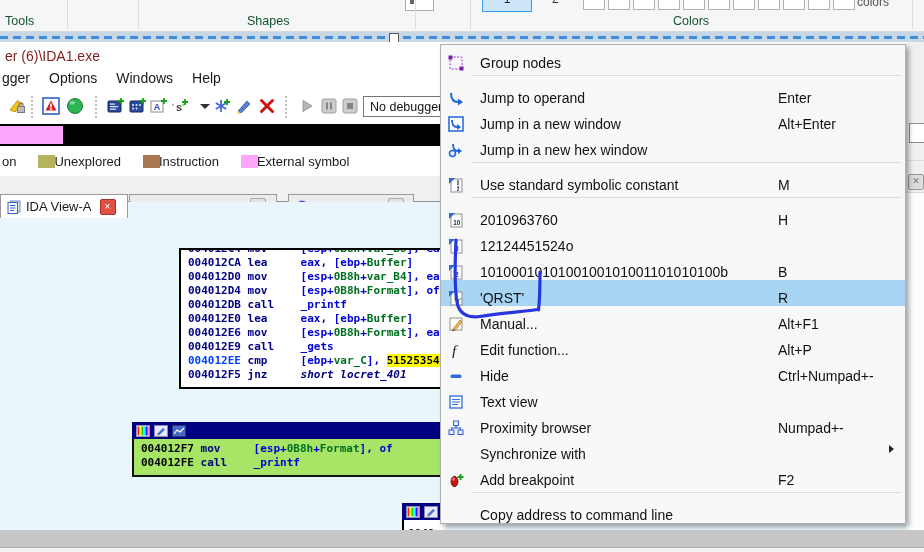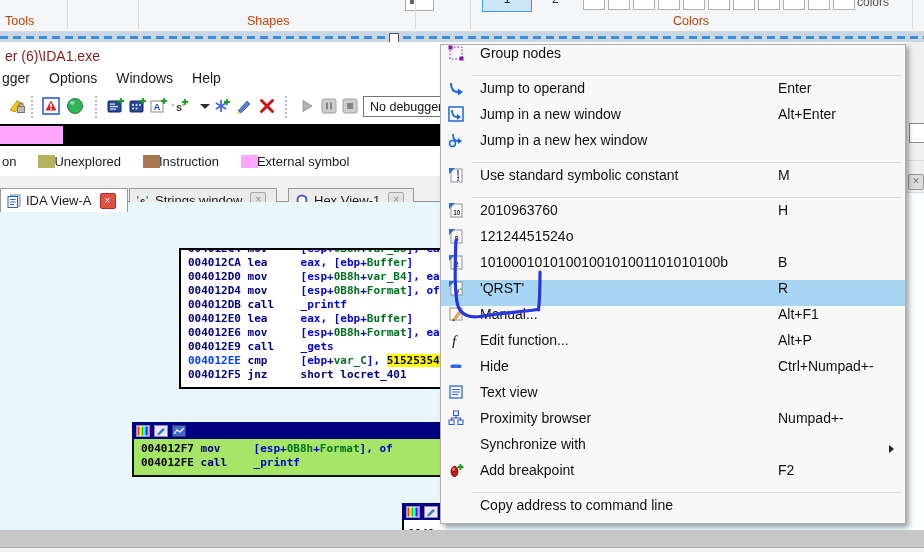--- a/index.html
+++ b/index.html
@@ -1,20 +1,20 @@
 <!DOCTYPE html>
 <html><head>
 <meta charset="utf-8">
 <style>
   html,body{margin:0;padding:0;background:#fff;}
   #screen{position:relative;width:924px;height:552px;overflow:hidden;background:#fff;
     font-family:"Liberation Sans",sans-serif;-webkit-font-smoothing:antialiased;}
   
   #ribbon{position:absolute;left:0;top:0;width:924px;height:31px;background:#F5F6F7;border-bottom:1px solid #D8D8D8;overflow:hidden;}
-  .rib-label{position:absolute;top:14px;font-size:12.5px;color:#c2410c;}
+  .rib-label{position:absolute;top:14px;font-size:12.5px;color:#14532d;}
   .rib-sep{position:absolute;top:0;width:1px;height:29px;background:#DCDCDC;}
   .rib-box{position:absolute;background:#fff;border:1px solid #ABABAB;}
   #color1-btn{left:482px;top:-9px;width:48px;height:19px;background:#CDE6F7;border:1px solid #3B9BE8;font-size:12px;text-align:center;color:#222;}
   #color2-lbl{position:absolute;left:552px;top:-8px;font-size:12px;color:#333;}
   #editcolors-lbl{position:absolute;left:857px;top:-5px;font-size:12px;color:#555;}
   #rib-partialbox{left:405px;top:-8px;width:27px;height:17px;}
   #rib-partialbox i{position:absolute;left:4px;top:7px;width:4px;height:4px;background:#666;}
   .swatch{position:absolute;top:-8px;width:20px;height:16px;background:#fff;border:1px solid #B0B0B0;}
   
   #chrome-band{position:absolute;left:0;top:32px;width:924px;height:10px;background:#C9D6E4;}
@@ -34,53 +34,53 @@
     font-size:12.5px;color:#111;line-height:20px;padding-left:6px;box-sizing:border-box;}
   
   #nav-band{position:absolute;left:0;top:82px;width:906px;height:22px;background:#000;}
   #nav-pink{position:absolute;left:0;top:2px;width:63px;height:18px;background:#FFA6FF;}
   
   #legend-bar{position:absolute;left:0;top:104px;width:906px;height:30px;background:#fff;display:flex;align-items:center;}
   .legend-label{font-size:13px;color:#1A1A1A;margin:0 10px 0 2px;}
   .legend-swatch{width:17px;height:13px;margin-left:12px;margin-right:-3px;display:inline-block;}
   
   #tab-strip{position:absolute;left:0;top:134px;width:906px;height:26px;background:#F0F0F0;border-bottom:1px solid #8E8E8E;box-sizing:border-box;}
-  .tab{position:absolute;top:12px;height:23px;background:#ECECEC;border:1px solid #9A9A9A;border-bottom:none;
+  .tab{position:absolute;top:18px;height:23px;background:#ECECEC;border:1px solid #9A9A9A;border-bottom:none;
     display:flex;align-items:center;gap:5px;padding:2px 6px;box-sizing:border-box;font-size:13px;color:#1A1A1A;}
   .tab.active{background:#fff;height:24px;z-index:2;}
   .tab .ico{width:14px;height:14px;flex:0 0 auto;}
   .tab-close{width:14px;height:14px;border-radius:2px;font-size:10px;line-height:13px;text-align:center;margin-left:3px;}
   .tab-close.red{background:#E15045;border:1px solid #A83227;color:#fff;}
   .tab-close.gray{background:#E2E2E2;border:1px solid #A8A8A8;color:#8A8A8A;}
   
   #canvas{position:absolute;left:0;top:160px;width:906px;height:328px;background:#E9F6FB;}
   .code{font-family:"DejaVu Sans Mono",monospace;font-size:11px;font-weight:bold;line-height:14px;white-space:pre;}
   .c-a{color:#000080;} .c-ca{color:#0040FF;} .c-k{color:#000;}
   .c-mn{display:inline-block;width:8ch;color:#000080;}
-  .c-b{color:#0000D8;} .c-g{color:#007020;} .c-m{color:#000080;}
+  .c-b{color:#0000D8;} .c-g{color:#007020;} .c-m{color:#000080;font-style:italic;}
   .c-y{color:#000;background:#FFFF00;}
   #node1{position:absolute;left:179px;top:46px;width:272px;height:141px;background:#fff;border:2px solid #000;overflow:hidden;box-sizing:border-box;}
   #node1 .body{margin-top:-8px;padding-left:7px;}
   #node2{position:absolute;left:132px;top:220px;width:312px;height:57px;}
   #node3{position:absolute;left:402px;top:301px;width:44px;height:69px;}
   .node-title{height:17px;background:#000080;display:flex;align-items:center;gap:4px;padding-left:4px;}
   .node-title svg{display:block;}
   #node2 .body{background:#A6E566;border:2px solid #101010;border-top:none;height:38px;padding:3px 0 0 7px;box-sizing:border-box;overflow:hidden;}
   #node3 .body{background:#fff;border-left:2px solid #000;height:52px;padding:7px 0 0 4px;box-sizing:border-box;overflow:hidden;}
   
   #right-pane{position:absolute;left:906px;top:42px;width:18px;height:488px;background:#FBFDFE;}
   #right-pane .top{position:absolute;left:0;top:0;width:18px;height:150px;background:#F0F0F0;}
   #right-pane .hline{position:absolute;left:0;width:18px;height:1px;background:#DCDCDC;}
   #rp-box{position:absolute;left:3px;top:81px;width:15px;height:18px;background:#fff;border:1px solid #8E8E8E;}
   #pane-close{position:absolute;left:2px;top:132px;width:14px;height:14px;background:#DCDCDC;border:1px solid #999;
     border-radius:2px;font-size:9px;line-height:12px;text-align:center;color:#777;}
   
   #context-menu{position:absolute;left:440px;top:44px;width:466px;background:#F8F8F8;border:1px solid #B0B0B0;
     box-shadow:3px 3px 5px rgba(0,0,0,0.35);box-sizing:border-box;z-index:50;}
-  .m-row{position:relative;height:26px;display:flex;align-items:flex-start;}
+  .m-row{position:relative;height:26px;display:flex;align-items:flex-end;}
   .m-ico{width:16px;height:16px;margin-left:7px;flex:0 0 auto;}
   .m-ico svg{display:block;}
   .m-label{position:absolute;left:39px;font-size:14px;color:#111;white-space:nowrap;}
   .m-short{position:absolute;left:337px;font-size:14px;color:#111;}
   .m-sub{position:absolute;left:448px;top:9px;width:0;height:0;border-left:5px solid #222;border-top:4px solid transparent;border-bottom:4px solid transparent;}
   .m-sep{height:9px;position:relative;}
   .m-sep i{position:absolute;left:31px;right:4px;top:4px;height:1px;background:#DCDCDC;}
   
   #pen-annotation{position:absolute;left:0;top:0;z-index:60;pointer-events:none;}
   #bottom-bar{position:absolute;left:0;top:530px;width:924px;height:22px;z-index:70;}

